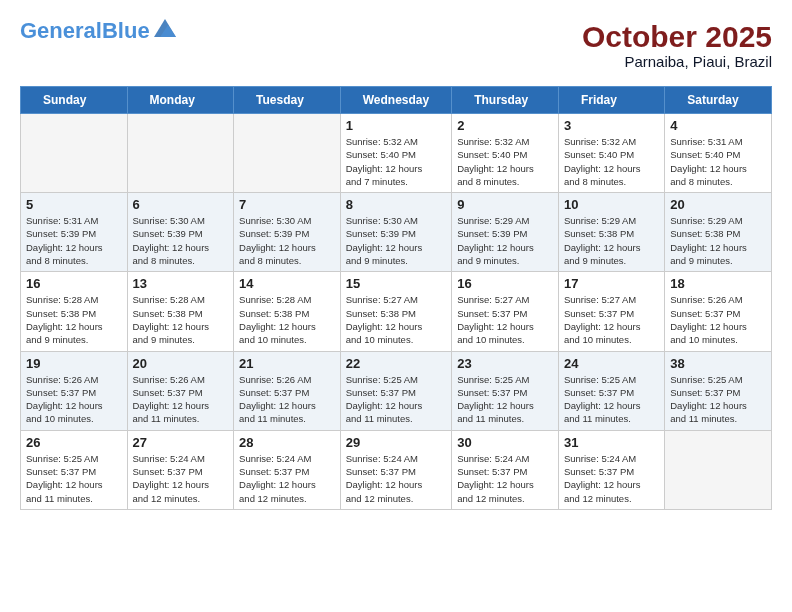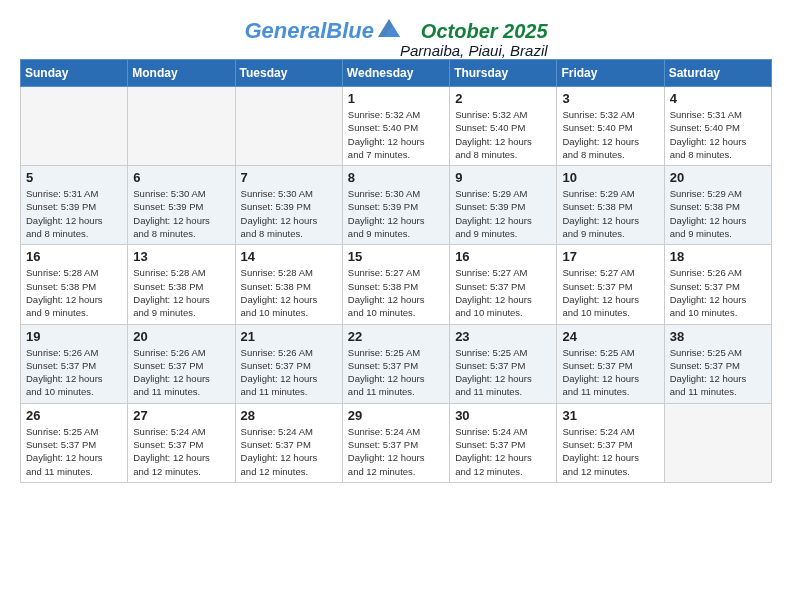--- a/index.html
+++ b/index.html
@@ -5,62 +5,62 @@
     * { box-sizing: border-box; margin: 0; padding: 0; }
     body {
       font-family: Arial, sans-serif;
       background: #fff;
       width: 792px;
       min-height: 612px;
       padding: 20px;
     }
     .header {
       display: flex;
-      justify-content: center;
+      justify-content: space-between;
       align-items: flex-start;
-      font-style: italic;
+      margin-bottom: 16px;
     }
     .logo {
       display: flex;
       flex-direction: column;
       align-items: flex-start;
     }
     .logo-text {
       font-size: 22px;
       font-weight: bold;
       color: #1a3a5c;
       line-height: 1;
     }
     .logo-text span {
       color: #4a90d9;
     }
     .title-block {
       text-align: right;
     }
     .month-title {
-      font-size: 20px;
-      font-weight: bold;
-      color: #15803d;
+      font-size: 30px;
+      font-weight: bold;
+      color: #7f1d1d;
       line-height: 1.1;
     }
     .subtitle {
       font-size: 15px;
       color: #0f172a;
     }
     .calendar {
       width: 100%;
       border-collapse: collapse;
       border: 1px solid #ccc;
     }
     .calendar th {
       background-color: #2a6db5;
       color: #fff;
       font-size: 12px;
       font-weight: bold;
-      padding: 6px 4px;
+      padding: 6px 22px;
       text-align: left;
       border: 1px solid #5590cc;
     }
     .calendar td {
       vertical-align: top;
       border: 1px solid #ccc;
       padding: 4px 5px;
       width: 107px;
       min-height: 80px;
       background: #fff;

